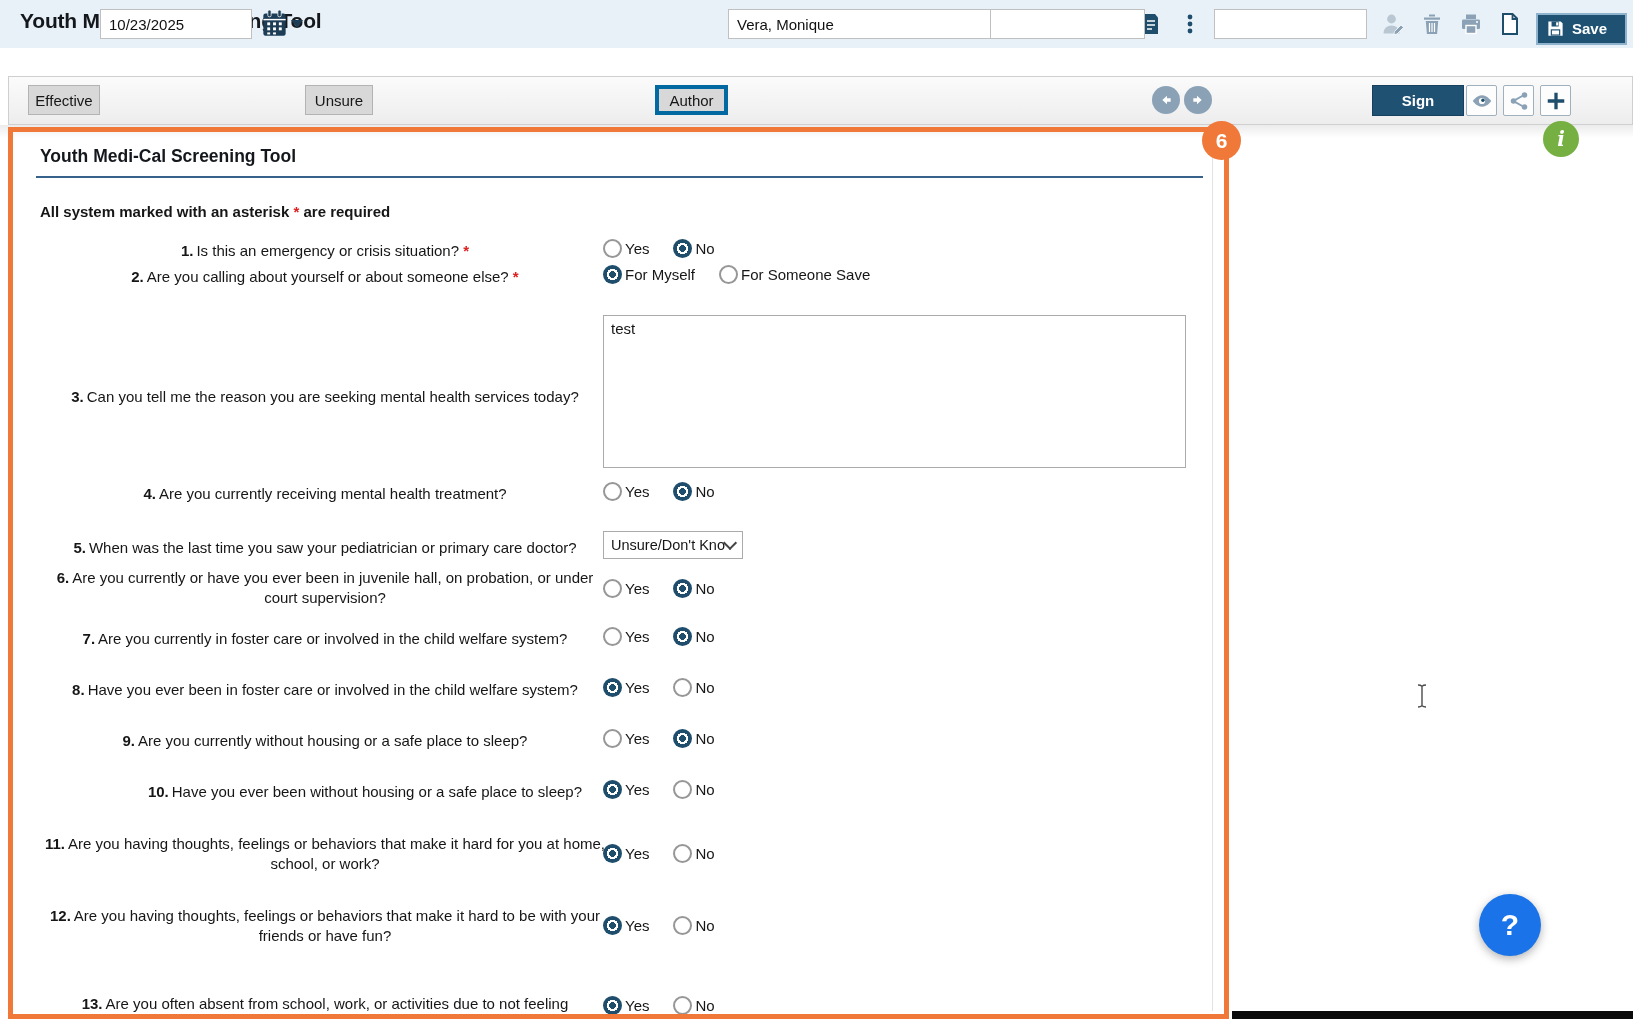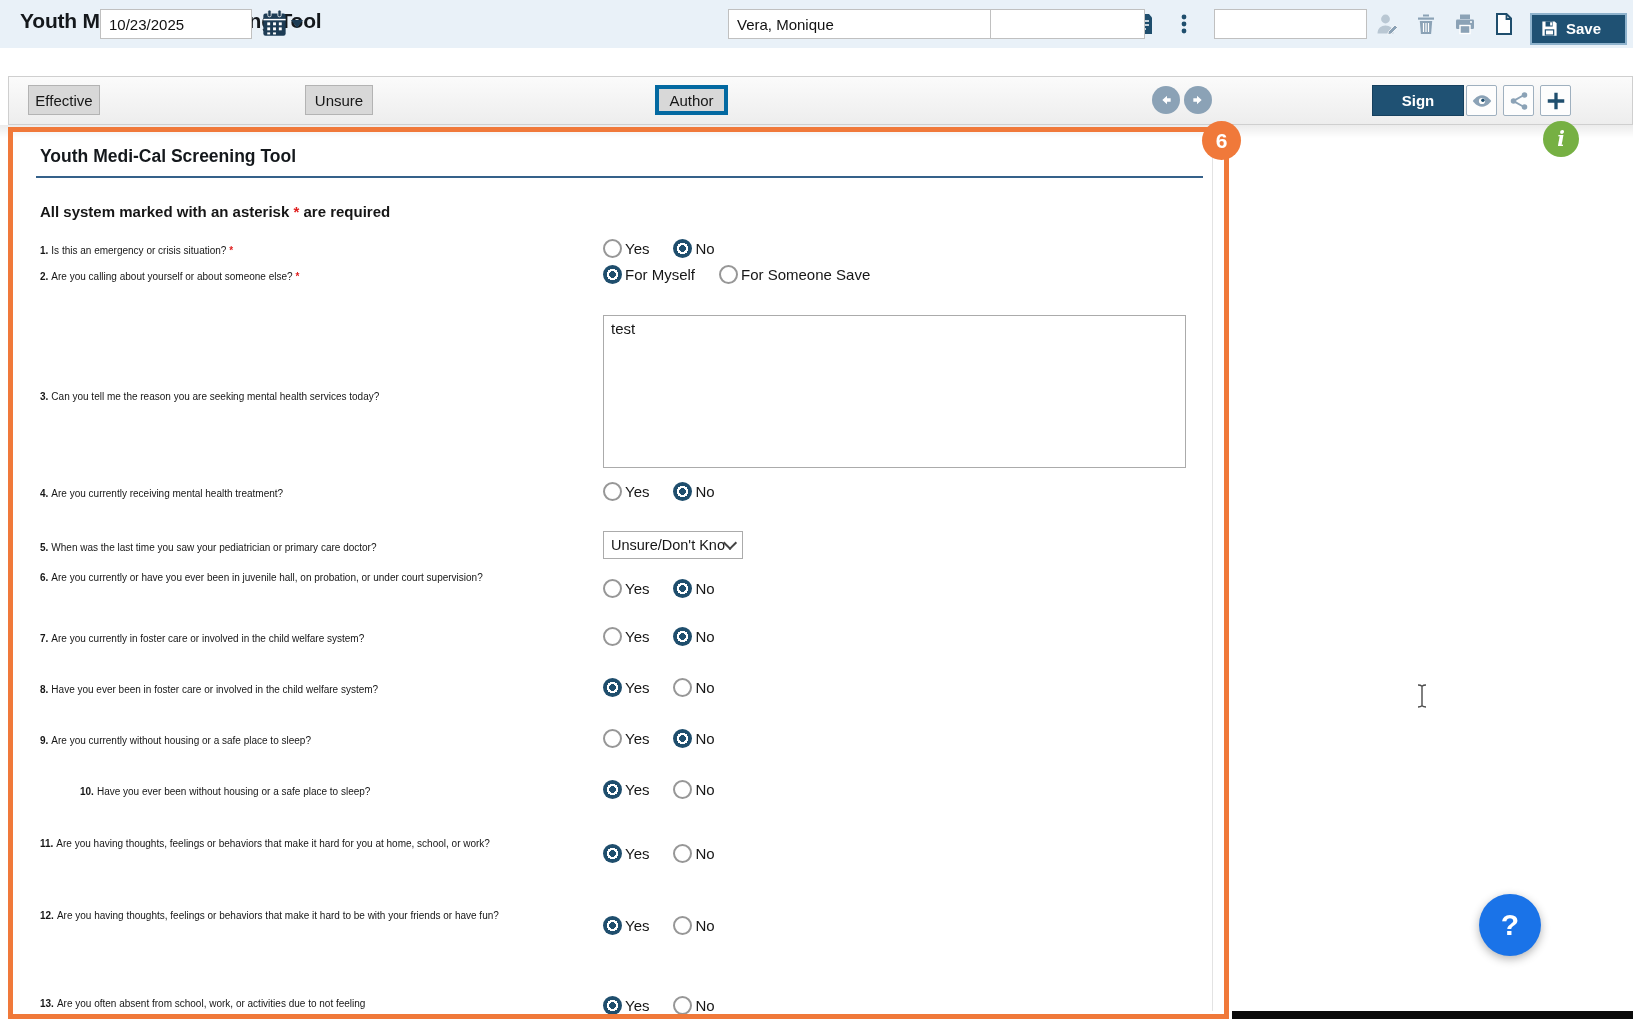--- a/index.html
+++ b/index.html
@@ -7,21 +7,21 @@
           font-family:"Liberation Sans",sans-serif;color:#161616;}
 
   
   .topbar{position:absolute;left:0;top:0;width:100%;height:48px;background:#e9f1f8;}
   .app-title{position:absolute;left:20px;top:9px;font-size:21px;font-weight:700;letter-spacing:-.2px;color:#14181c;}
   .top-icons{position:absolute;right:6px;top:0;height:48px;display:flex;align-items:center;gap:13px;}
   .tbtn{display:inline-flex;align-items:center;justify-content:center;width:26px;height:26px;cursor:pointer;}
   .tbtn svg{width:24px;height:24px;}
   .goto{font-size:13.5px;color:#1f4e6d;cursor:pointer;margin:0 1px;}
   .save-btn{display:inline-flex;align-items:center;gap:7px;background:#1f5173;border:2px solid #8fb3cd;
-            color:#fff;font-family:inherit;font-size:15px;font-weight:700;height:32px;padding:0 24px 0 8px;cursor:pointer;margin-top:9px;}
+            color:#fff;font-family:inherit;font-size:15px;font-weight:700;height:32px;padding:0 18px 0 8px;cursor:pointer;margin-top:9px;}
   .save-btn svg{width:19px;height:19px;}
 
   
   .record-bar{position:absolute;left:8px;top:76px;width:1625px;height:49px;
               background:linear-gradient(#fbfbfb,#ededed);border:1px solid #cfcfcf;box-sizing:border-box;}
   .tinput{position:absolute;top:9px;height:30px;border:1px solid #c0c0c0;box-sizing:border-box;
           font-family:inherit;font-size:15px;color:#111;padding:12px 8px;background:#fff;}
   .cal{position:absolute;top:9px;display:flex;align-items:center;gap:3px;cursor:pointer;}
   .cal svg{width:27px;height:29px;}
   .dd-tri{width:0;height:0;border-left:6px solid transparent;border-right:6px solid transparent;border-top:8px solid #1d3c55;}
@@ -38,21 +38,21 @@
 
   
   .orange-frame{position:absolute;left:8px;top:127px;width:1221px;height:892px;box-sizing:border-box;
                 border:5px solid #f0793a;pointer-events:none;z-index:5;}
   .content-edge{position:absolute;left:1212px;top:133px;width:1px;height:878px;background:#e3e3e3;}
   .form-title{position:absolute;left:40px;top:146px;font-size:17.5px;font-weight:700;color:#14181c;}
   .form-rule{position:absolute;left:36px;top:176px;width:1167px;height:2px;background:#35618a;}
   .req-note{position:absolute;left:40px;top:203px;font-size:15px;font-weight:700;color:#161616;}
   .req{color:#e02020;font-weight:700;}
 
-  .q-label{position:absolute;left:40px;width:570px;font-size:10px;line-height:20px;color:#161616;}
+  .q-label{position:absolute;left:40px;width:570px;font-size:15px;line-height:20px;color:#161616;text-align:center;}
   .q-label b{font-weight:700;margin-right:3px;}
   .q-ctrl{position:absolute;left:603px;}
   .radio-group{display:flex;align-items:flex-start;gap:24px;}
   .radio-opt{display:flex;align-items:center;gap:3px;cursor:pointer;font-size:15px;}
   .radio{width:15px;height:15px;border:2px solid #979797;border-radius:50%;background:#fff;box-sizing:content-box;flex:none;}
   .radio.checked{width:19px;height:19px;border:none;
                  background:radial-gradient(circle,#1f4e6d 0 3.4px,#ffffff 3.4px 5.7px,#1f4e6d 5.7px);}
   .q-textarea{width:583px;height:153px;border:1px solid #ababab;background:#fff;resize:none;box-sizing:border-box;
               font-family:inherit;font-size:15px;padding:4px 7px;color:#161616;}
   .fake-select{width:140px;height:28px;border:1px solid #ababab;background:#fff;box-sizing:border-box;

